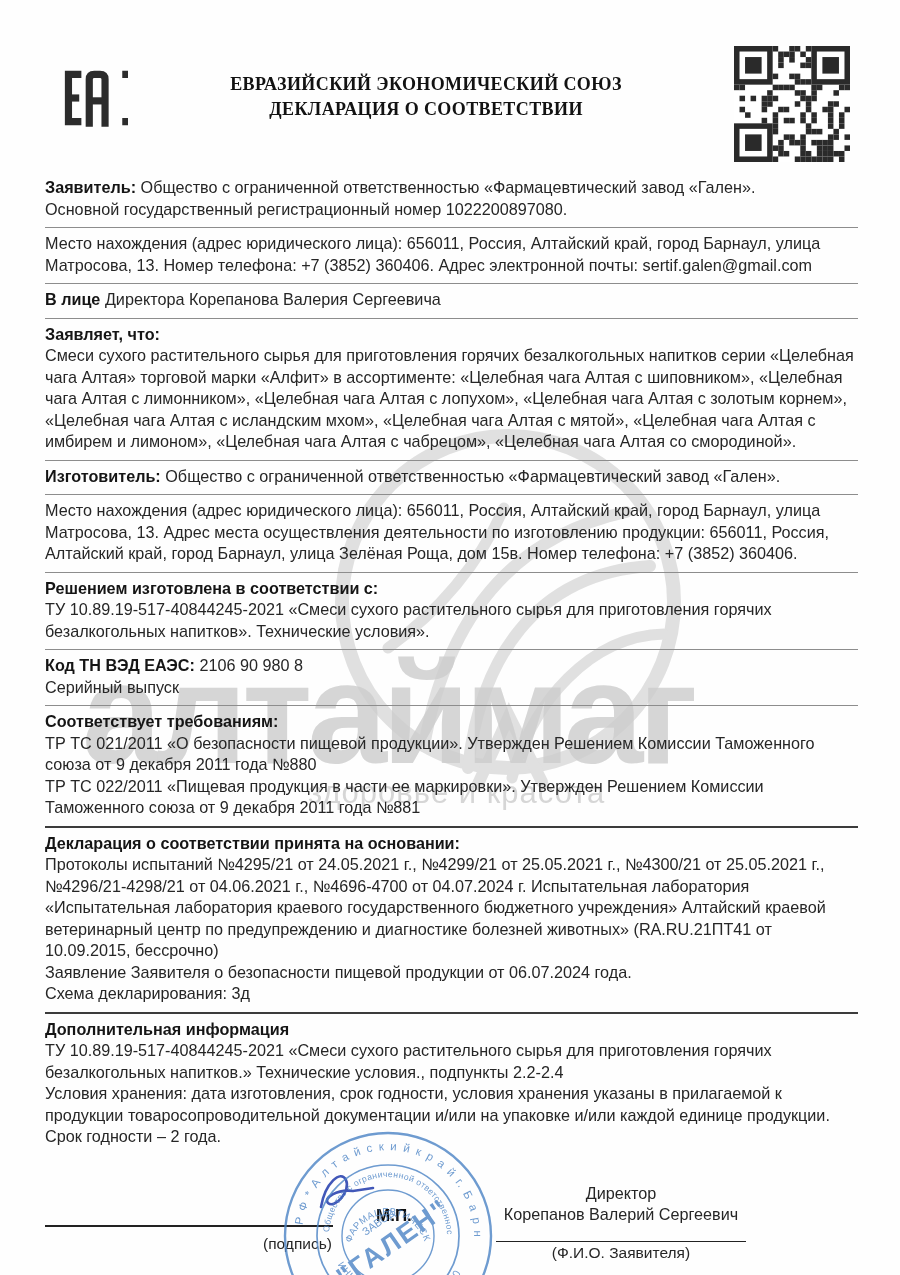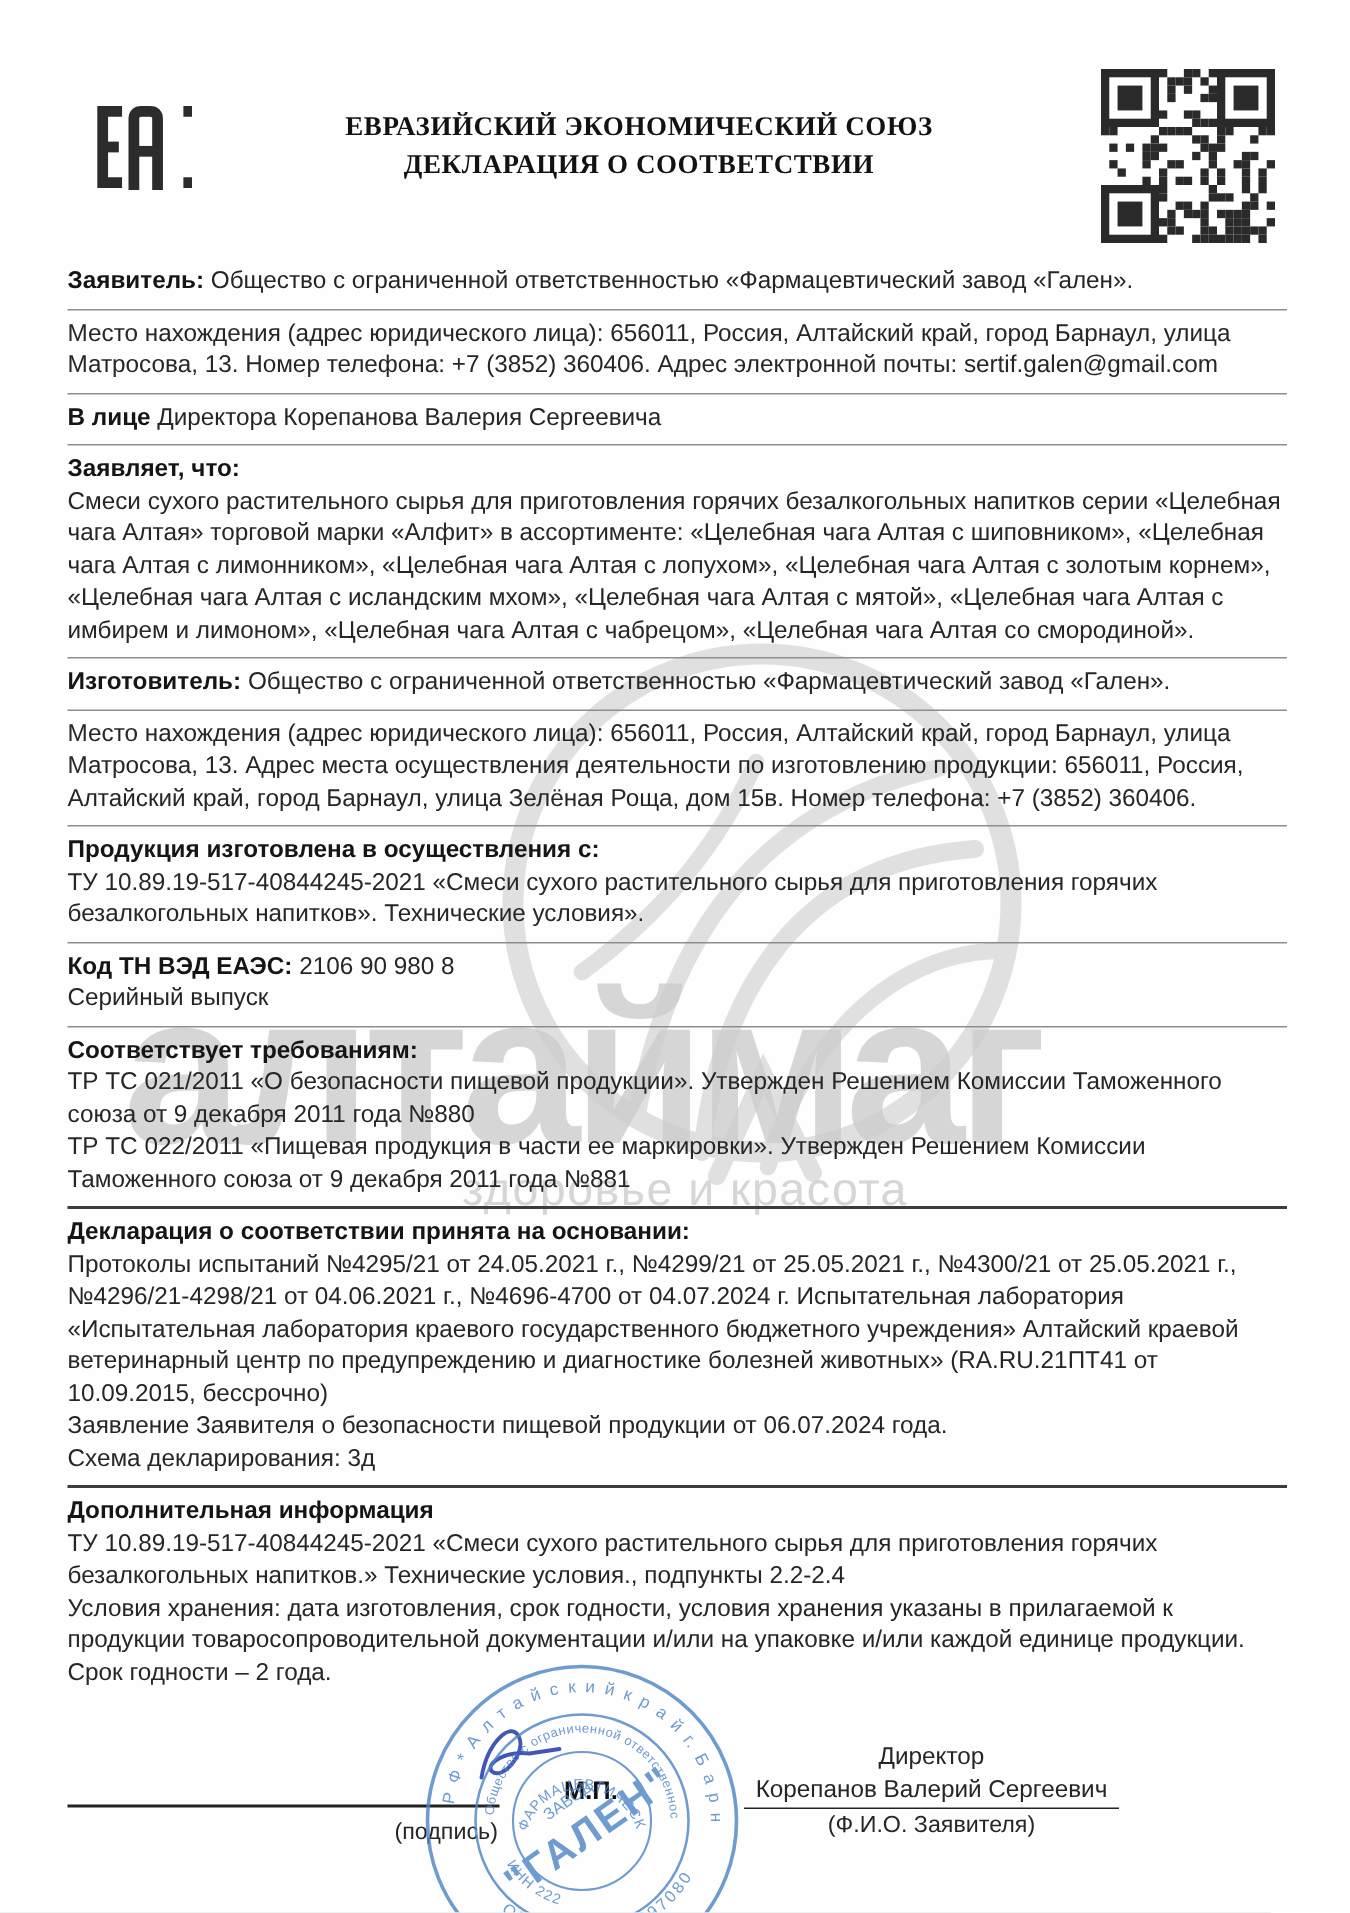--- a/index.html
+++ b/index.html
@@ -47,21 +47,21 @@
   .sep-thick{border-top:2px solid #3c3c3c;}
   .b{font-weight:bold;color:#151515;}
   .line{margin:0;}
   
   .sigrow{position:relative;height:116px;margin-top:6px;}
   .sigline{position:absolute;left:0;top:64px;width:288px;border-top:2px solid #222;}
   .sigcaption{position:absolute;left:218px;top:72px;font-size:15.5px;}
   .scribble{position:absolute;left:266px;top:6px;}
   .mp{position:absolute;left:331px;top:44px;font-weight:bold;font-size:17px;color:#111;}
   .dirblock{position:absolute;left:418px;top:22px;width:316px;text-align:center;}
-  .dirname{display:inline-block;border-bottom:1.5px solid #222;padding:0 8px 1px;}
+  .dirname{display:inline-block;border-bottom:1.5px solid #222;padding:0 8px 15px;}
   .fio{font-size:15.5px;}
   .stamp{position:absolute;left:236px;top:-32px;z-index:2;opacity:.82;}
   .stamp text{fill:#4f86c6;font-family:"Liberation Sans",sans-serif;}
 </style>
 </head>
 <body>
 
 <div class="page">
 
   <svg class="wm wm-leaf" width="360" height="376" viewBox="0 0 360 376">
@@ -221,20 +221,21 @@
           <rect x="0" y="77" width="38.5" height="38.5" fill="#2a2a2a"></rect>
           <rect x="5.5" y="82.5" width="27.5" height="27.5" fill="#fff"></rect>
           <rect x="11" y="88" width="16.5" height="16.5" fill="#2a2a2a"></rect>
         </svg></div>
   </div>
 
   <div class="content">
 
     <div class="sec">
       <div class="line"><span class="b">Заявитель:</span> <span>Общество с ограниченной ответственностью «Фармацевтический завод «Гален».</span></div>
+      <div class="line">Основной государственный регистрационный номер 1022200897080.</div>
     </div>
 
     <div class="sec sep">
       <div class="line">Место нахождения (адрес юридического лица): 656011, Россия, Алтайский край, город Барнаул, улица Матросова, 13. Номер телефона: +7 (3852) 360406. Адрес электронной почты: sertif.galen@gmail.com</div>
     </div>
 
     <div class="sec sep">
       <div class="line"><span class="b">В лице</span> <span>Директора Корепанова Валерия Сергеевича</span></div>
     </div>
 
@@ -245,21 +246,21 @@
 
     <div class="sec sep">
       <div class="line"><span class="b">Изготовитель:</span> <span>Общество с ограниченной ответственностью «Фармацевтический завод «Гален».</span></div>
     </div>
 
     <div class="sec sep">
       <div class="line">Место нахождения (адрес юридического лица): 656011, Россия, Алтайский край, город Барнаул, улица Матросова, 13. Адрес места осуществления деятельности по изготовлению продукции: 656011, Россия, Алтайский край, город Барнаул, улица Зелёная Роща, дом 15в. Номер телефона: +7 (3852) 360406.</div>
     </div>
 
     <div class="sec sep">
-      <div class="line b">Продукция изготовлена в осуществления с:</div>
+      <div class="line b">Решением изготовлена в соответствии с:</div>
       <div class="line">ТУ 10.89.19-517-40844245-2021 «Смеси сухого растительного сырья для приготовления горячих безалкогольных напитков». Технические условия».</div>
     </div>
 
     <div class="sec sep">
       <div class="line"><span class="b">Код ТН ВЭД ЕАЭС:</span> <span>2106 90 980 8</span></div>
       <div class="line">Серийный выпуск</div>
     </div>
 
     <div class="sec sep">
       <div class="line b">Соответствует требованиям:</div>

